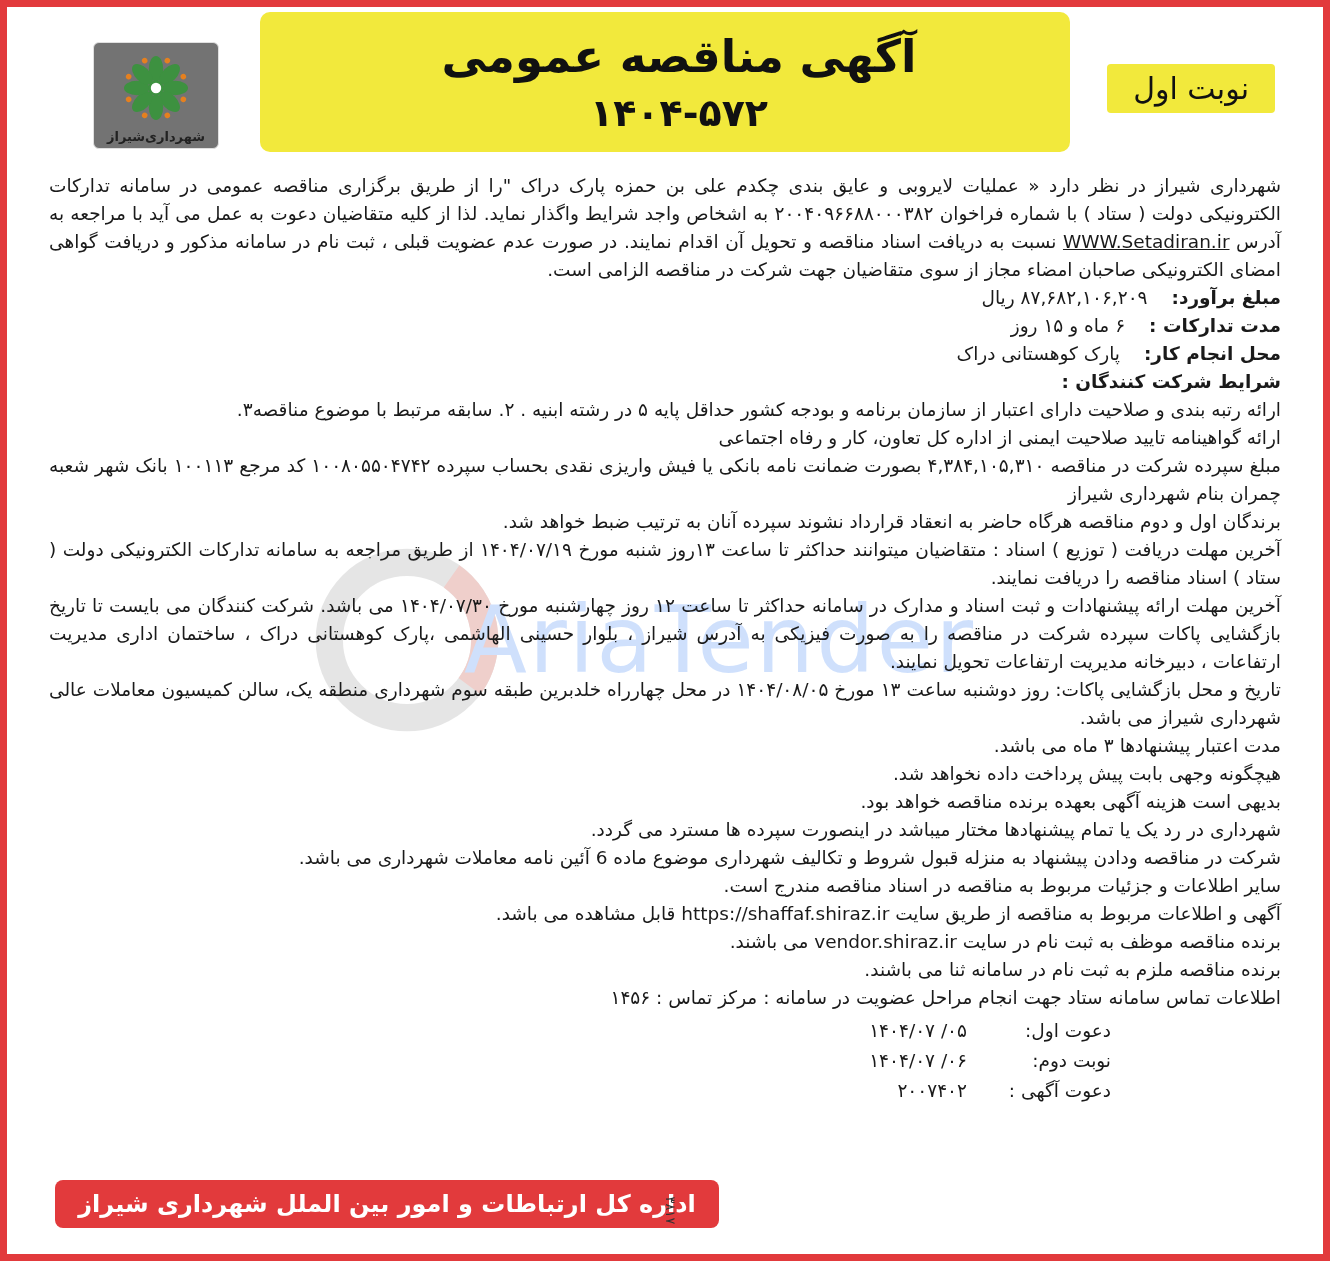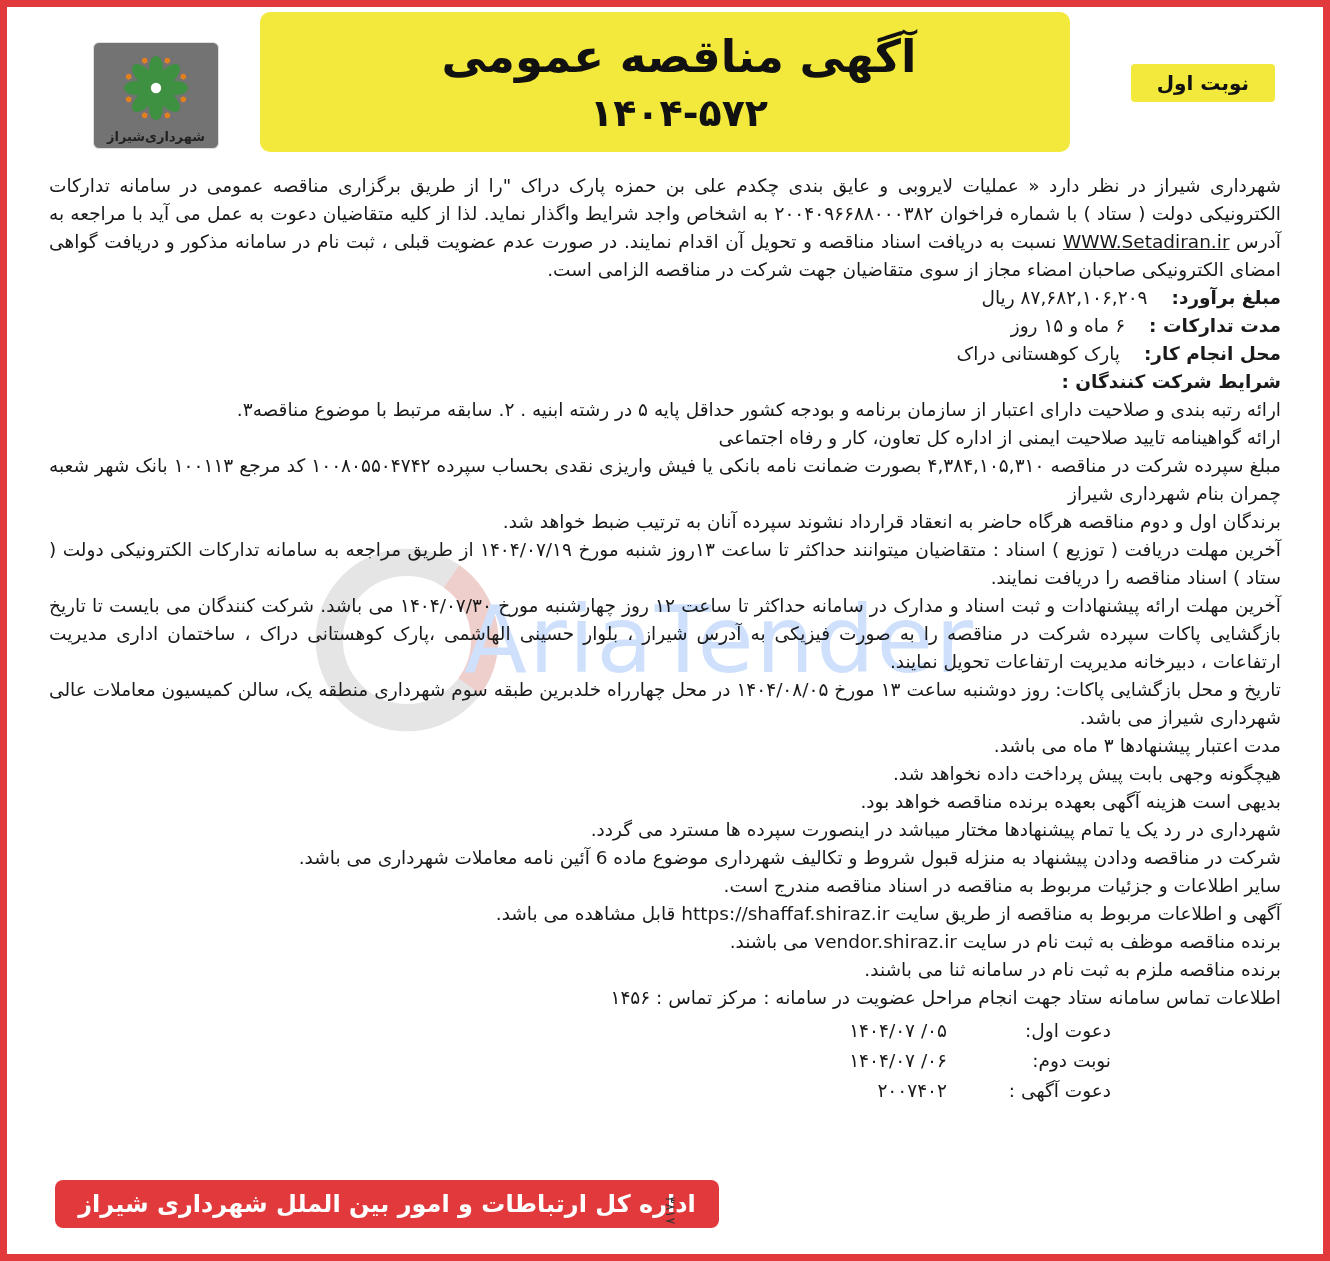--- a/index.html
+++ b/index.html
@@ -31,22 +31,22 @@
     padding-left: 28px;
   }
   .title-main { font-size: 45px; font-weight: bold; color: #111; }
   .title-number { font-size: 38px; font-weight: bold; color: #111; letter-spacing: 2px; }
   .round-badge {
     position: absolute;
     right: 48px;
     top: 52px;
     background: #f2e93c;
     padding: 7px 26px;
-    font-size: 20px;
-    font-weight: bold;
+    font-size: 30px;
+    font-weight: normal;
     border-radius: 4px;
     color: #111;
   }
   .logo-block {
     position: absolute;
     left: 86px;
     top: 30px;
     width: 126px;
     text-align: center;
     border: 1px solid #e0e0e0;
@@ -66,21 +66,21 @@
     text-align: justify;
   }
   .content p { margin: 0; }
   .label { font-weight: bold; }
   .field .value { margin-right: 24px; }
   .link-underline { text-decoration: underline; }
   
   .dates { margin-top: 4px; }
   .date-row { display: flex; line-height: 30px; padding-right: 170px; }
   .date-row .dlabel { min-width: 128px; }
-  .date-row .dvalue { margin-right: 36px; }
+  .date-row .dvalue { margin-right: 16px; }
   
   .footer-banner {
     position: absolute;
     z-index: 2;
     left: 48px;
     bottom: 26px;
     width: 664px;
     height: 48px;
     background: #e23a3c;
     border-radius: 8px;

